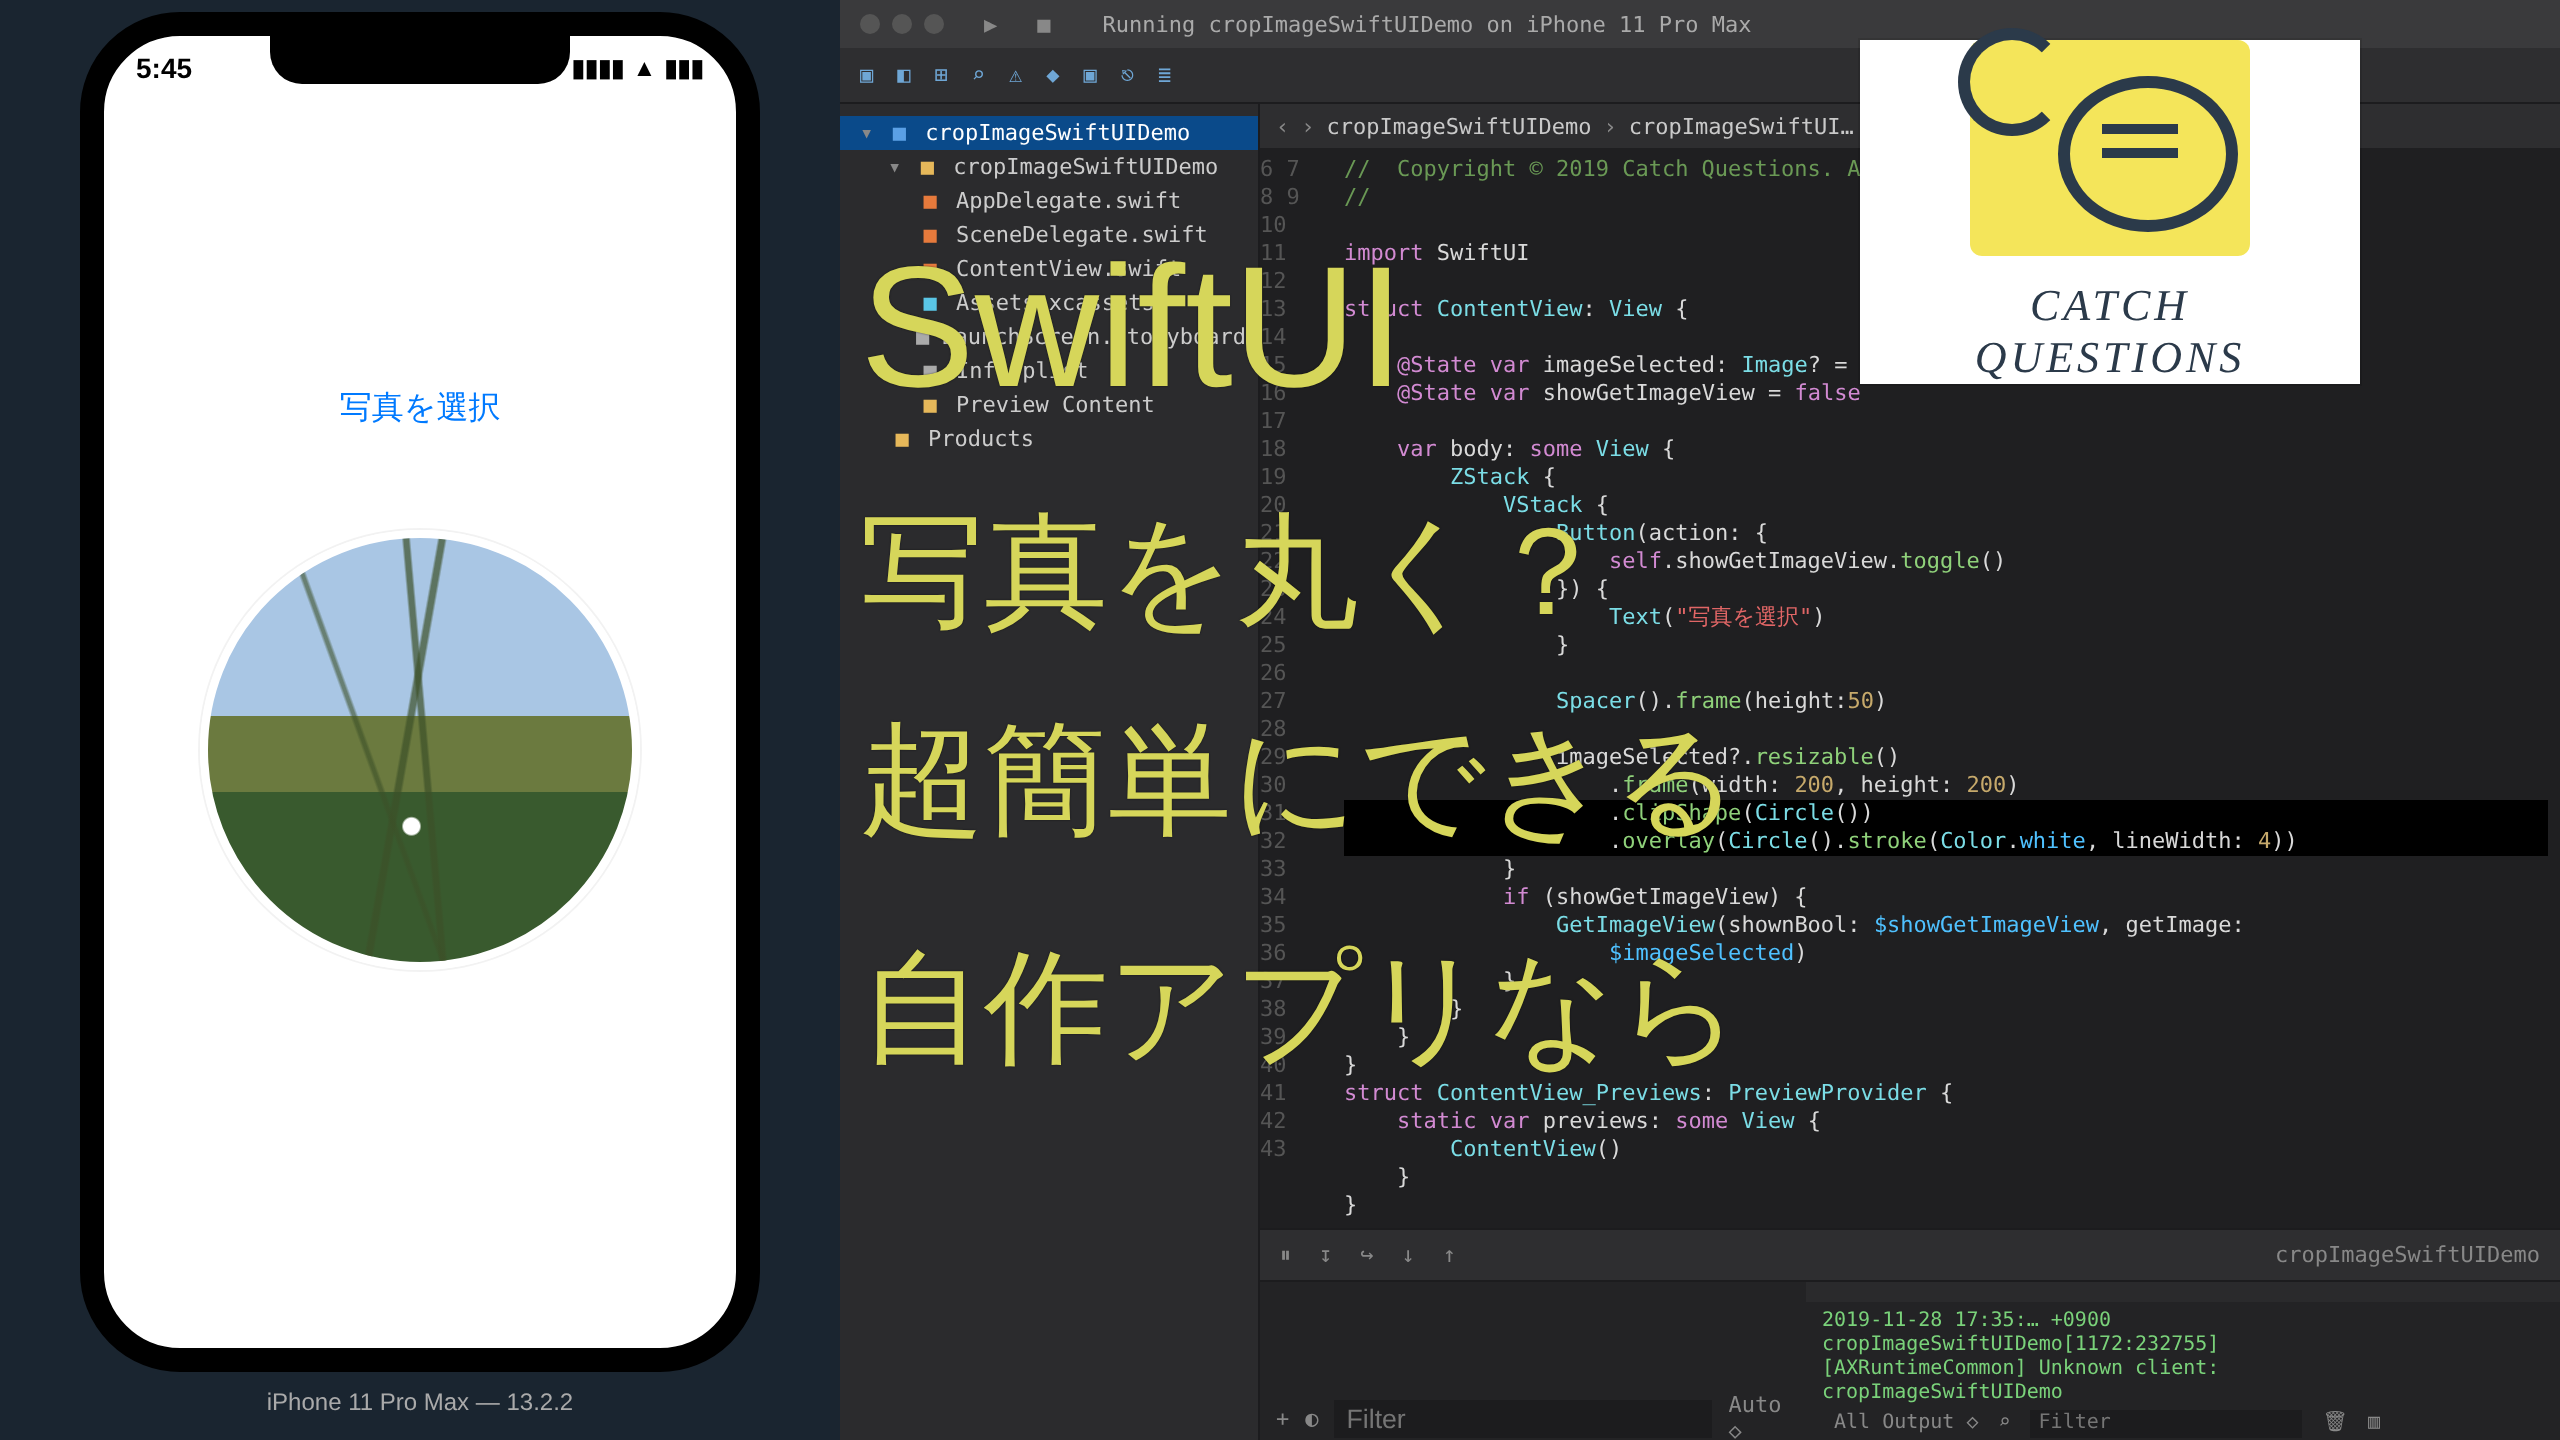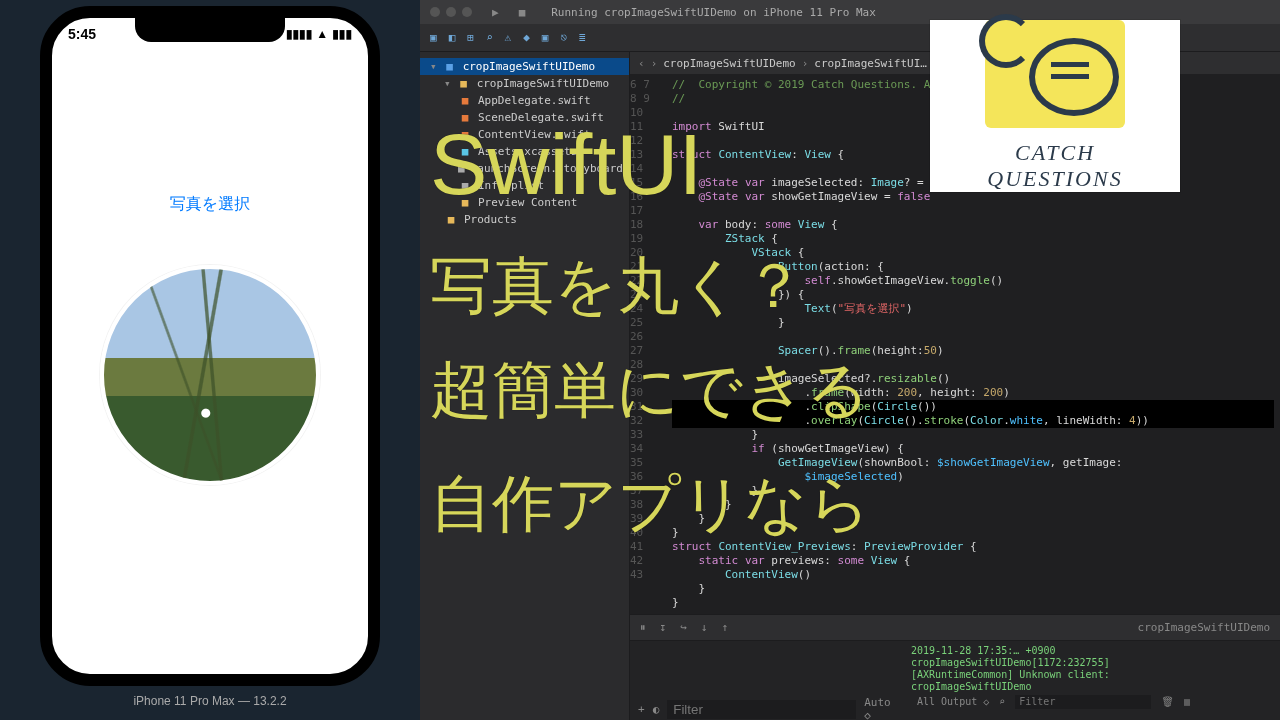--- a/index.html
+++ b/index.html
@@ -144,21 +144,21 @@
     height: 26px; background: #2e2e30; border-top: 1px solid #1c1c1e;
     display: flex; align-items: center; padding: 0 10px; gap: 14px; color: #888;
   }
   .console-row { display: flex; height: 80px; border-top: 1px solid #1c1c1e; }
   .vars { flex: 0 0 42%; background: #232325; }
   .vars-bar { height: 24px; display:flex; align-items:center; gap:8px; padding:0 8px; color:#888; }
   .vars-bar .plus::before { content:"+"; color:#888; }
   .vars-bar input {
     flex:1; background:#1c1c1e; border:none; color:#ccc; padding:2px 6px;
   }
-  .console { flex: 1; background: #232325; padding: 4px 8px; color:#7ad27a; font-size: 10px; line-height: 12px; }
+  .console { flex: 1; background: #232325; padding: 4px 8px; color:#7ad27a; font-size: 10px; line-height: 12px; margin-top: 10px; }
   .console-bar { display:flex; align-items:center; gap:10px; padding: 2px 6px; color:#888; }
   .console-bar select, .console-bar input {
     background:#1c1c1e; border:none; color:#ccc; padding:1px 4px; font: inherit;
   }
 
   
   .overlay {
     position: absolute; inset: 0;
     pointer-events: none;
     padding-left: 430px;

